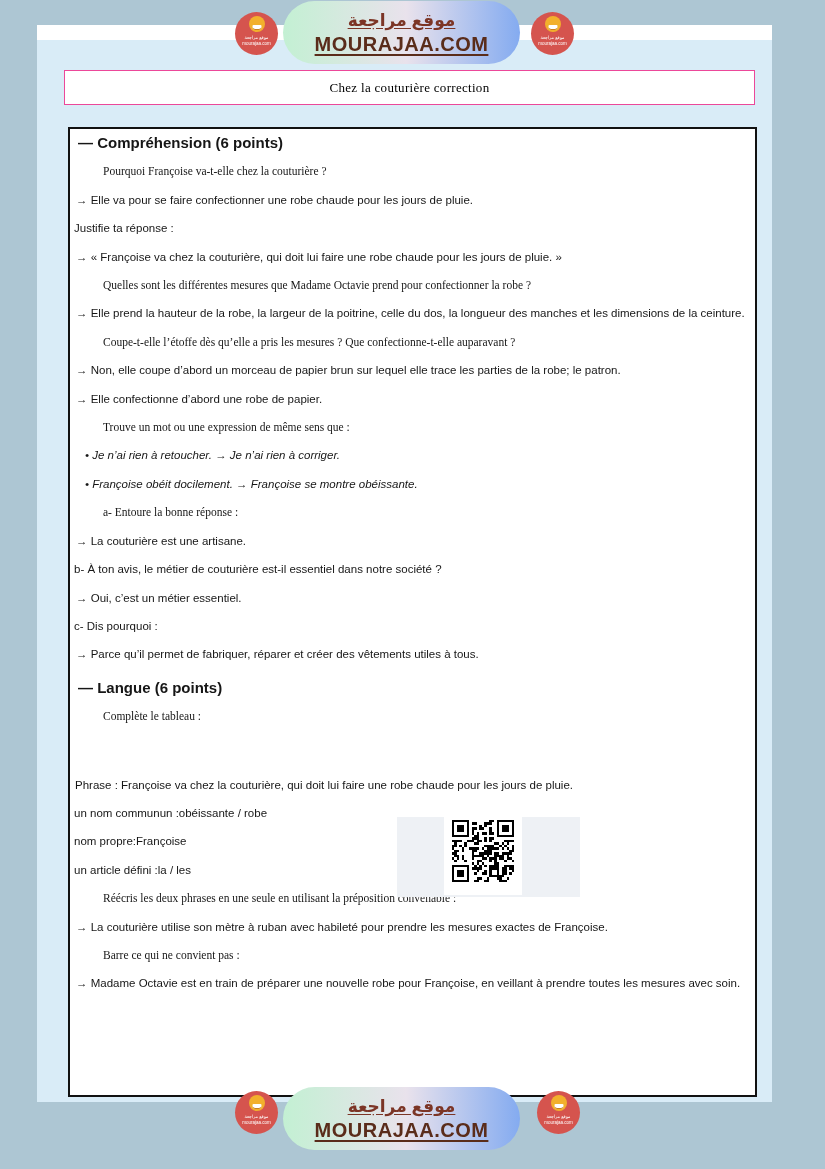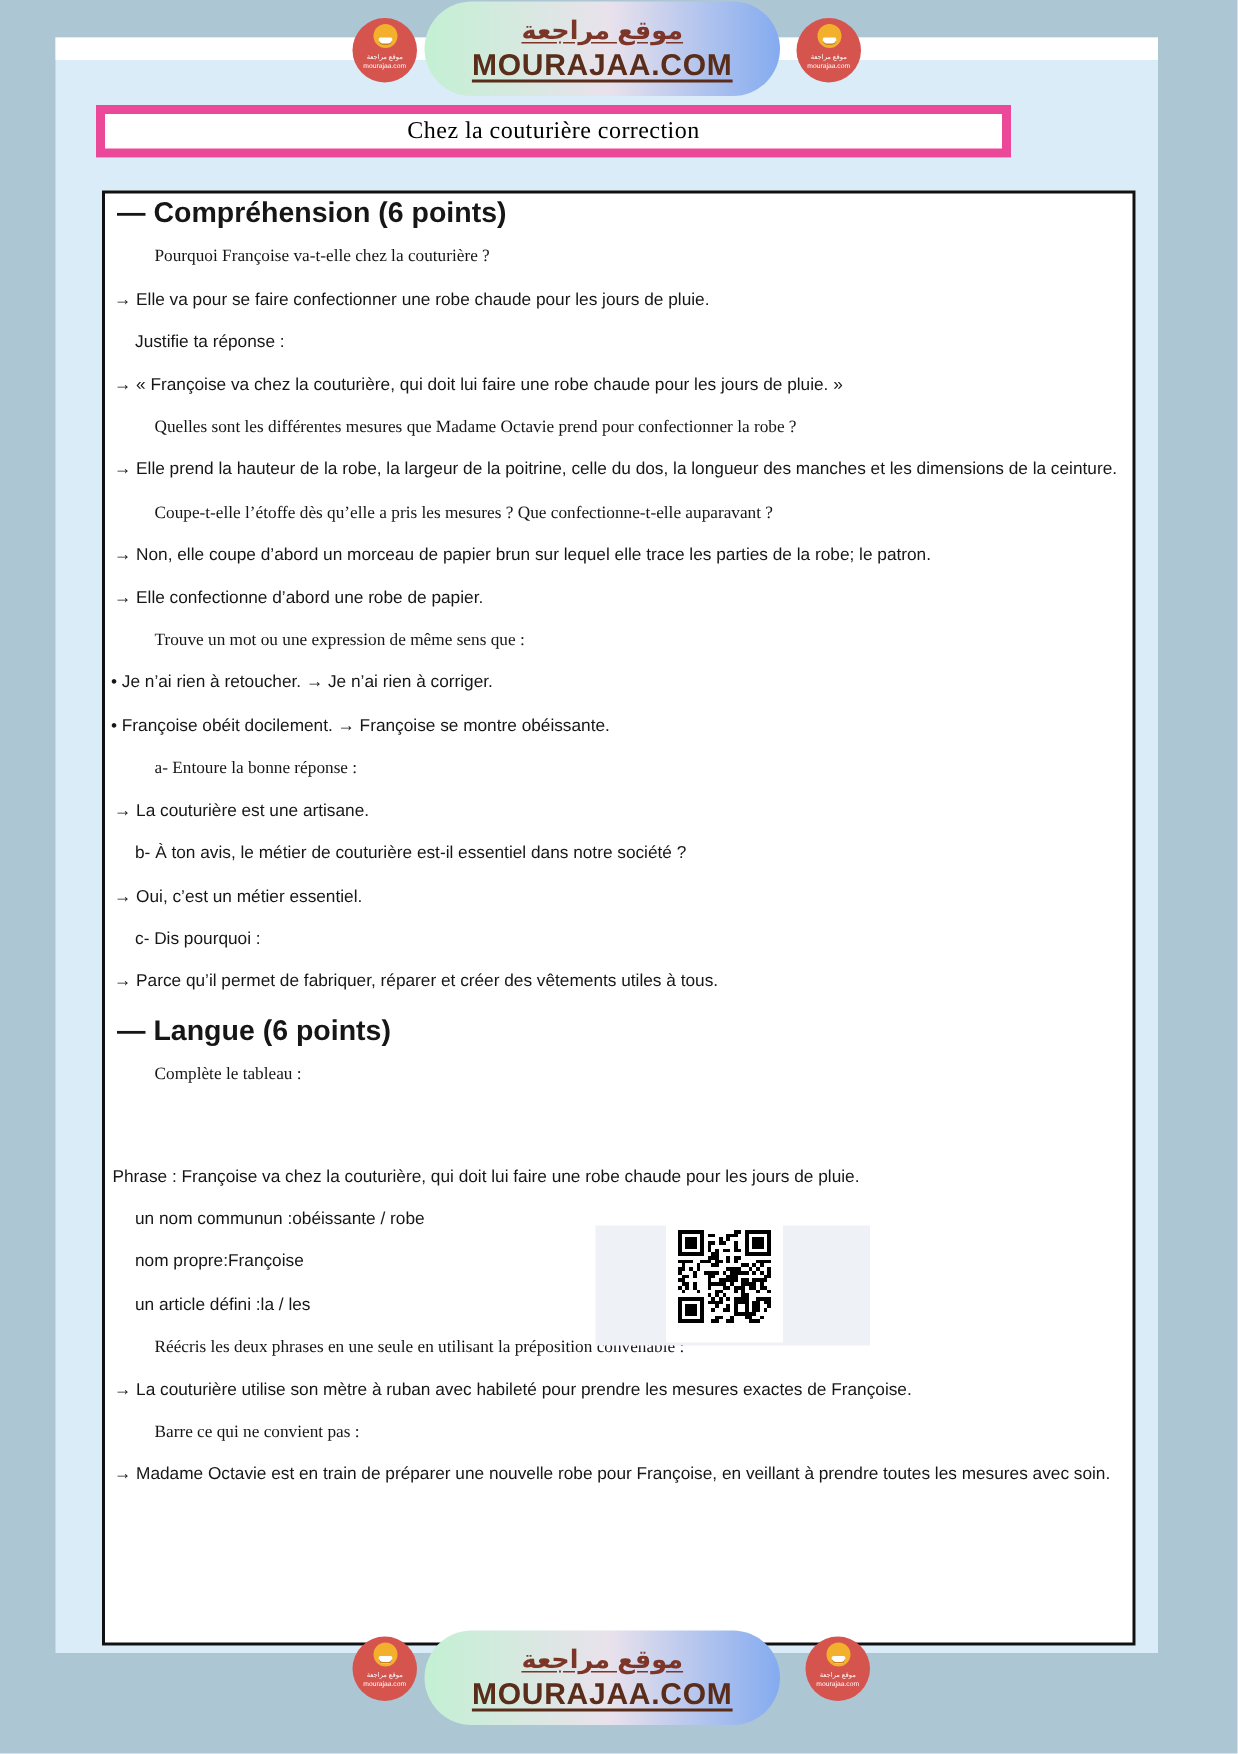--- a/index.html
+++ b/index.html
@@ -23,43 +23,43 @@
     font-family:"Liberation Sans","DejaVu Sans",sans-serif;
   }
   .inner-page{
     position:absolute;left:37px;top:25px;width:735px;height:1077px;
     background:var(--page-background);
   }
   .banner-strip{
     position:absolute;left:37px;top:25px;width:735px;height:15px;background:#ffffff;
   }
   .title-box{
-    position:absolute;left:64px;top:70px;width:610px;height:35px;
-    background:#ffffff;border:6px solid #ec4899;
+    position:absolute;left:64px;top:70px;width:691px;height:35px;
+    background:#ffffff;border:1px solid #ec4899;
     display:flex;align-items:center;justify-content:center;
     font-family:"Liberation Serif","DejaVu Serif",serif;
-    font-size:16px;font-weight:500;color:#000;letter-spacing:.3px;
+    font-size:13px;font-weight:500;color:#000;letter-spacing:.3px;
   }
   .content-box{
     position:absolute;left:68px;top:127px;width:689px;height:970px;
     background:#ffffff;border:2px solid #111;
   }
   .content-text{
     position:absolute;left:0;top:0;right:0;bottom:0;
     padding:0 10px 0 4px;color:var(--text-black);
     font-size:11.5px;line-height:28.4px;
   }
   .ln{margin:0;}
-  .ln.heading,.ln.heading2{font-weight:bold;font-size:19px;margin-left:4px;}
+  .ln.heading,.ln.heading2{font-weight:bold;font-size:15px;margin-left:4px;}
   .ln.heading2{margin-top:5px;}
   .ln.question,.ln.sub{margin-left:29px;font-family:Liberation Serif, serif;}
   .ln.arrow{margin-left:2px;}
-  .ln.plain{margin-left:16px;}
+  .ln.plain{margin-left:0;}
   .ln.phrase{margin-left:1px;margin-top:40px;}
-  .ln.bullet{}
+  .ln.bullet{margin-left:11px;font-style:italic;}
   
   .qr-panel{
     position:absolute;left:327px;top:688px;width:183px;height:80px;
     background:var(--qr-panel-gray);
   }
   .qr-card{
     position:absolute;left:47px;top:-9px;width:78px;height:87px;background:#ffffff;
   }
   .qr-card svg{position:absolute;left:8px;top:12px;}
   

